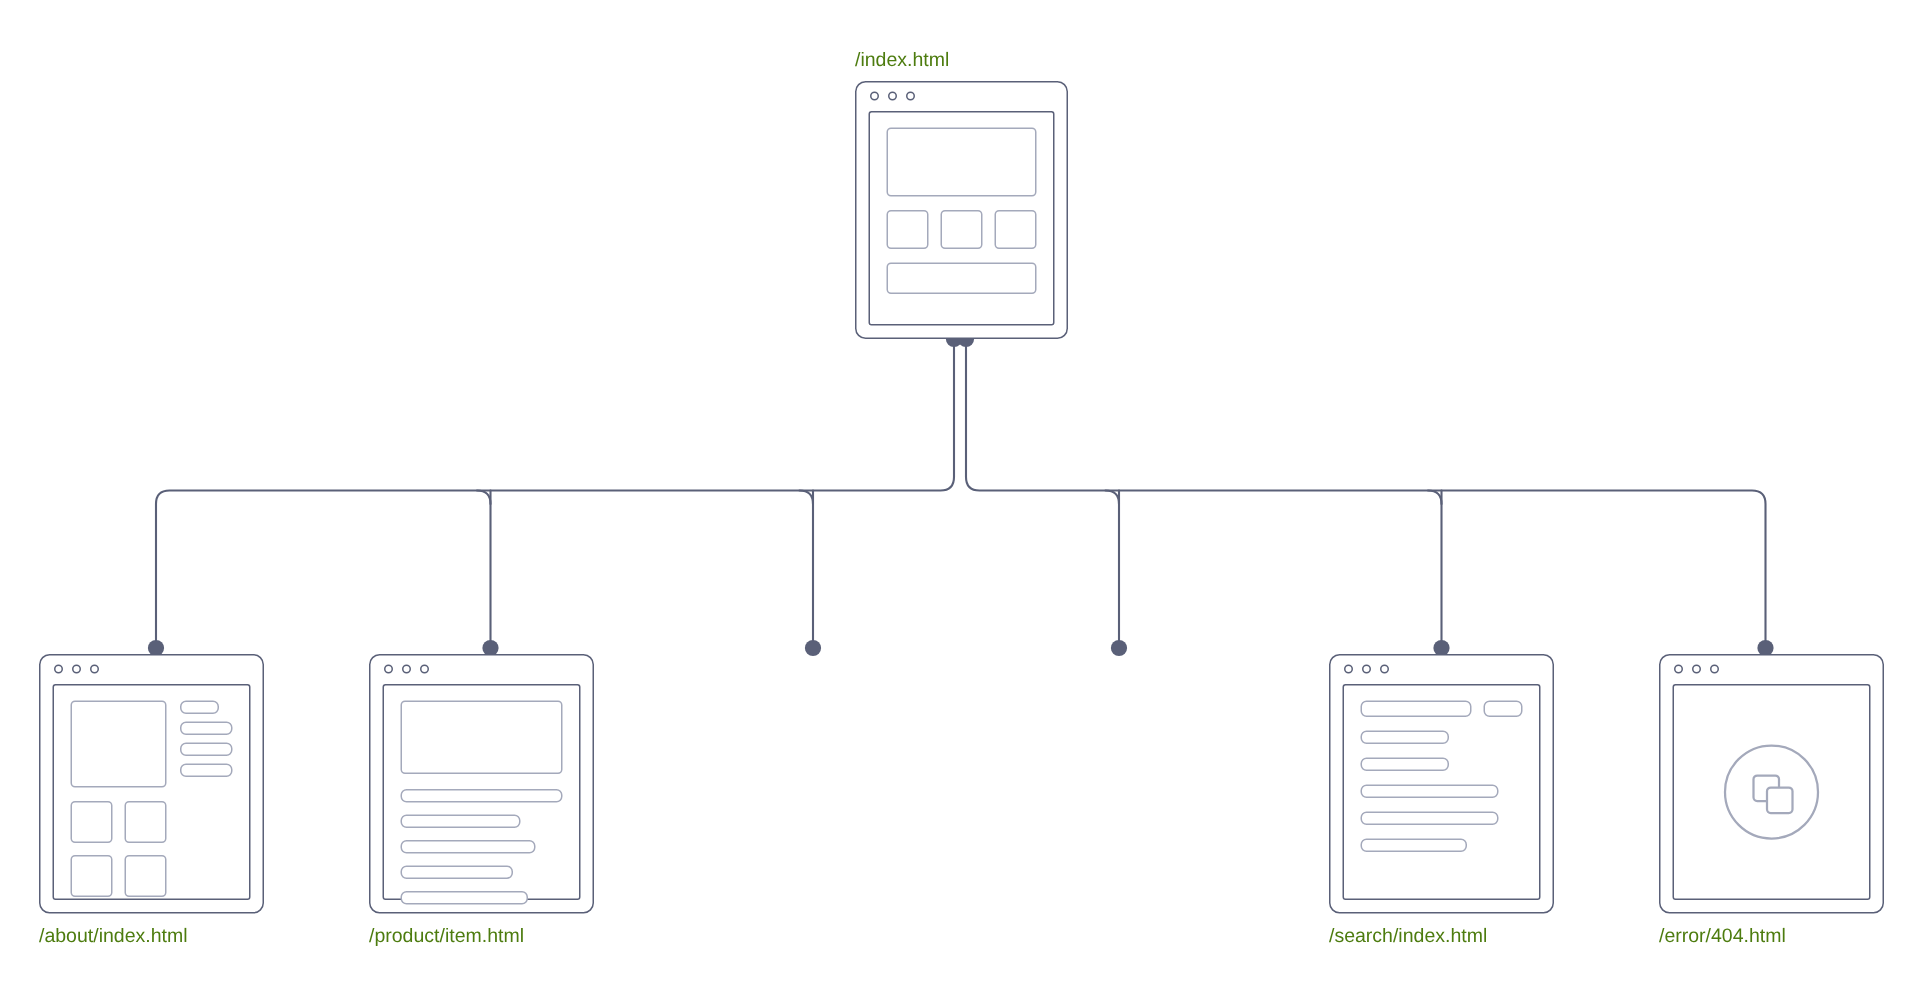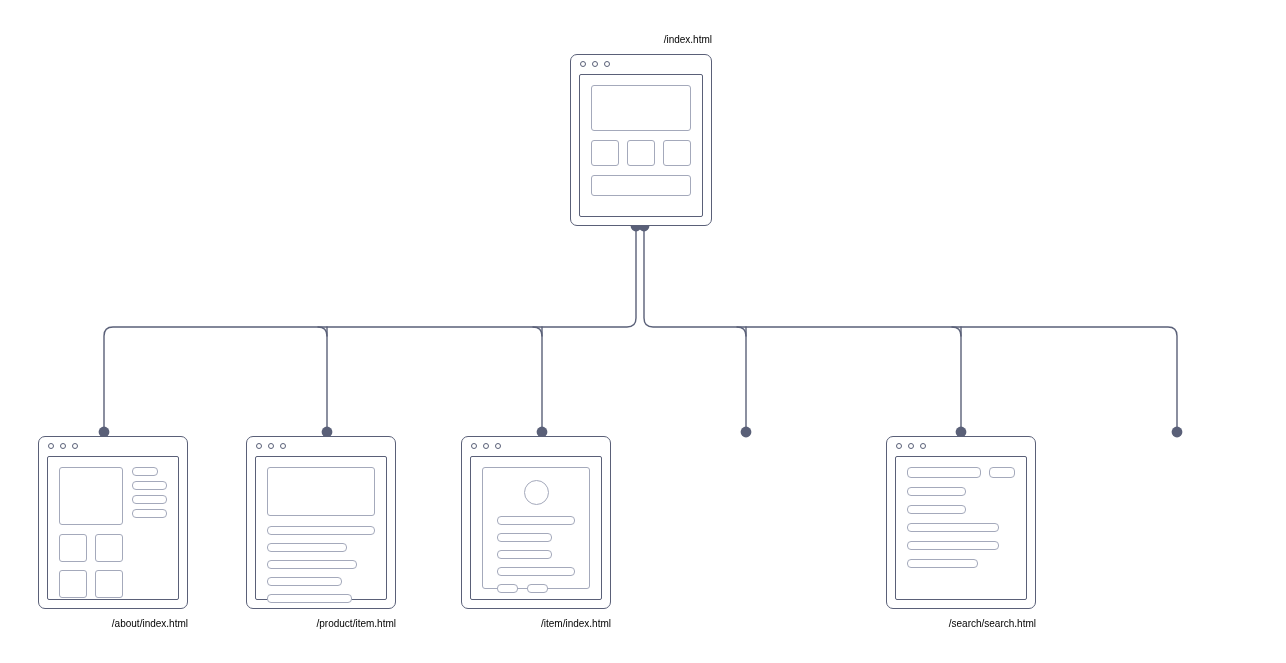--- a/index.html
+++ b/index.html
@@ -31,23 +31,23 @@
     height: 663px;
     pointer-events: none;
   }
 
   
   .node {
     position: absolute;
   }
   .node-title,
   .node-caption {
-    font-size: 10px;
-    color: #000000;
-    text-align: right;
+    font-size: 13px;
+    color: #4d7c0f;
+    text-align: left;
     white-space: nowrap;
     line-height: 16px;
   }
   .node-title {
     margin-bottom: 6px;
   }
   .node-caption {
     margin-top: 7px;
   }
 
@@ -117,21 +117,21 @@
   #node-root { left: 570px; top: 32px; }
   #node-root .browser-frame { width: 142px; height: 172px; }
   #root-hero { height: 46px; }
   #root-cards { margin-top: 9px; gap: 8px; }
   #root-cards > div { flex: 1; height: 26px; }
   #root-bar { margin-top: 9px; height: 21px; }
 
   
   .child .browser-frame { width: 150px; height: 173px; }
 
-  #node-about     { left: 26px;   top: 436px; margin-left: 12px; }
+  #node-about     { left: 26px;   top: 436px; }
   #node-product   { left: 246px;  top: 436px; }
   #node-item      { left: 461px;  top: 436px; }
   #node-contact   { left: 676px;  top: 436px; }
   #node-search    { left: 886px;  top: 436px; }
   #node-error     { left: 1106px; top: 436px; }
 
   
   #about-top { gap: 9px; }
   #about-thumb { width: 64px; height: 58px; }
   #about-lines { flex: 1; gap: 5px; }
@@ -291,45 +291,20 @@
           <div class="wf-line"></div>
           <div class="wf-line"></div>
           <div class="wf-line"></div>
           <div class="wf-line"></div>
         </div>
       </div>
     </div>
     <div class="node-caption">/product/item.html</div>
   </div>
 
-  <div class="node child" id="node-item">
-    <div class="browser-frame">
-      <div class="titlebar">
-        <span class="dot"></span>
-        <span class="dot"></span>
-        <span class="dot"></span>
-      </div>
-      <div class="viewport">
-        <div id="item-card">
-          <div class="wf-circle" id="item-avatar"></div>
-          <div class="col" id="item-lines">
-            <div class="wf-line"></div>
-            <div class="wf-line"></div>
-            <div class="wf-line"></div>
-            <div class="wf-line"></div>
-          </div>
-          <div class="row" id="item-buttons">
-            <div class="wf-line"></div>
-            <div class="wf-line"></div>
-          </div>
-        </div>
-      </div>
-    </div>
-    <div class="node-caption">/item/index.html</div>
-  </div>
 
 
   <div class="node child" id="node-search">
     <div class="browser-frame">
       <div class="titlebar">
         <span class="dot"></span>
         <span class="dot"></span>
         <span class="dot"></span>
       </div>
       <div class="viewport">
@@ -339,17 +314,36 @@
         </div>
         <div class="col" id="search-results">
           <div class="wf-line"></div>
           <div class="wf-line"></div>
           <div class="wf-line"></div>
           <div class="wf-line"></div>
           <div class="wf-line"></div>
         </div>
       </div>
     </div>
-    <div class="node-caption">/search/search.html</div>
-  </div>
-
+    <div class="node-caption">/search/index.html</div>
+  </div>
+
+  <div class="node child" id="node-error">
+    <div class="browser-frame">
+      <div class="titlebar">
+        <span class="dot"></span>
+        <span class="dot"></span>
+        <span class="dot"></span>
+      </div>
+      <div class="viewport">
+        <div id="error-body">
+          <svg width="72" height="72" viewBox="0 0 72 72">
+            <circle cx="36" cy="36" r="31" fill="none" stroke="#a4a9bb" stroke-width="1.5"></circle>
+            <rect x="24" y="25" width="17" height="17" rx="2.5" fill="#fff" stroke="#a4a9bb" stroke-width="1.5"></rect>
+            <rect x="33" y="33" width="17" height="17" rx="2.5" fill="#fff" stroke="#a4a9bb" stroke-width="1.5"></rect>
+          </svg>
+        </div>
+      </div>
+    </div>
+    <div class="node-caption">/error/404.html</div>
+  </div>
 
 </div>
 
 </body></html>

